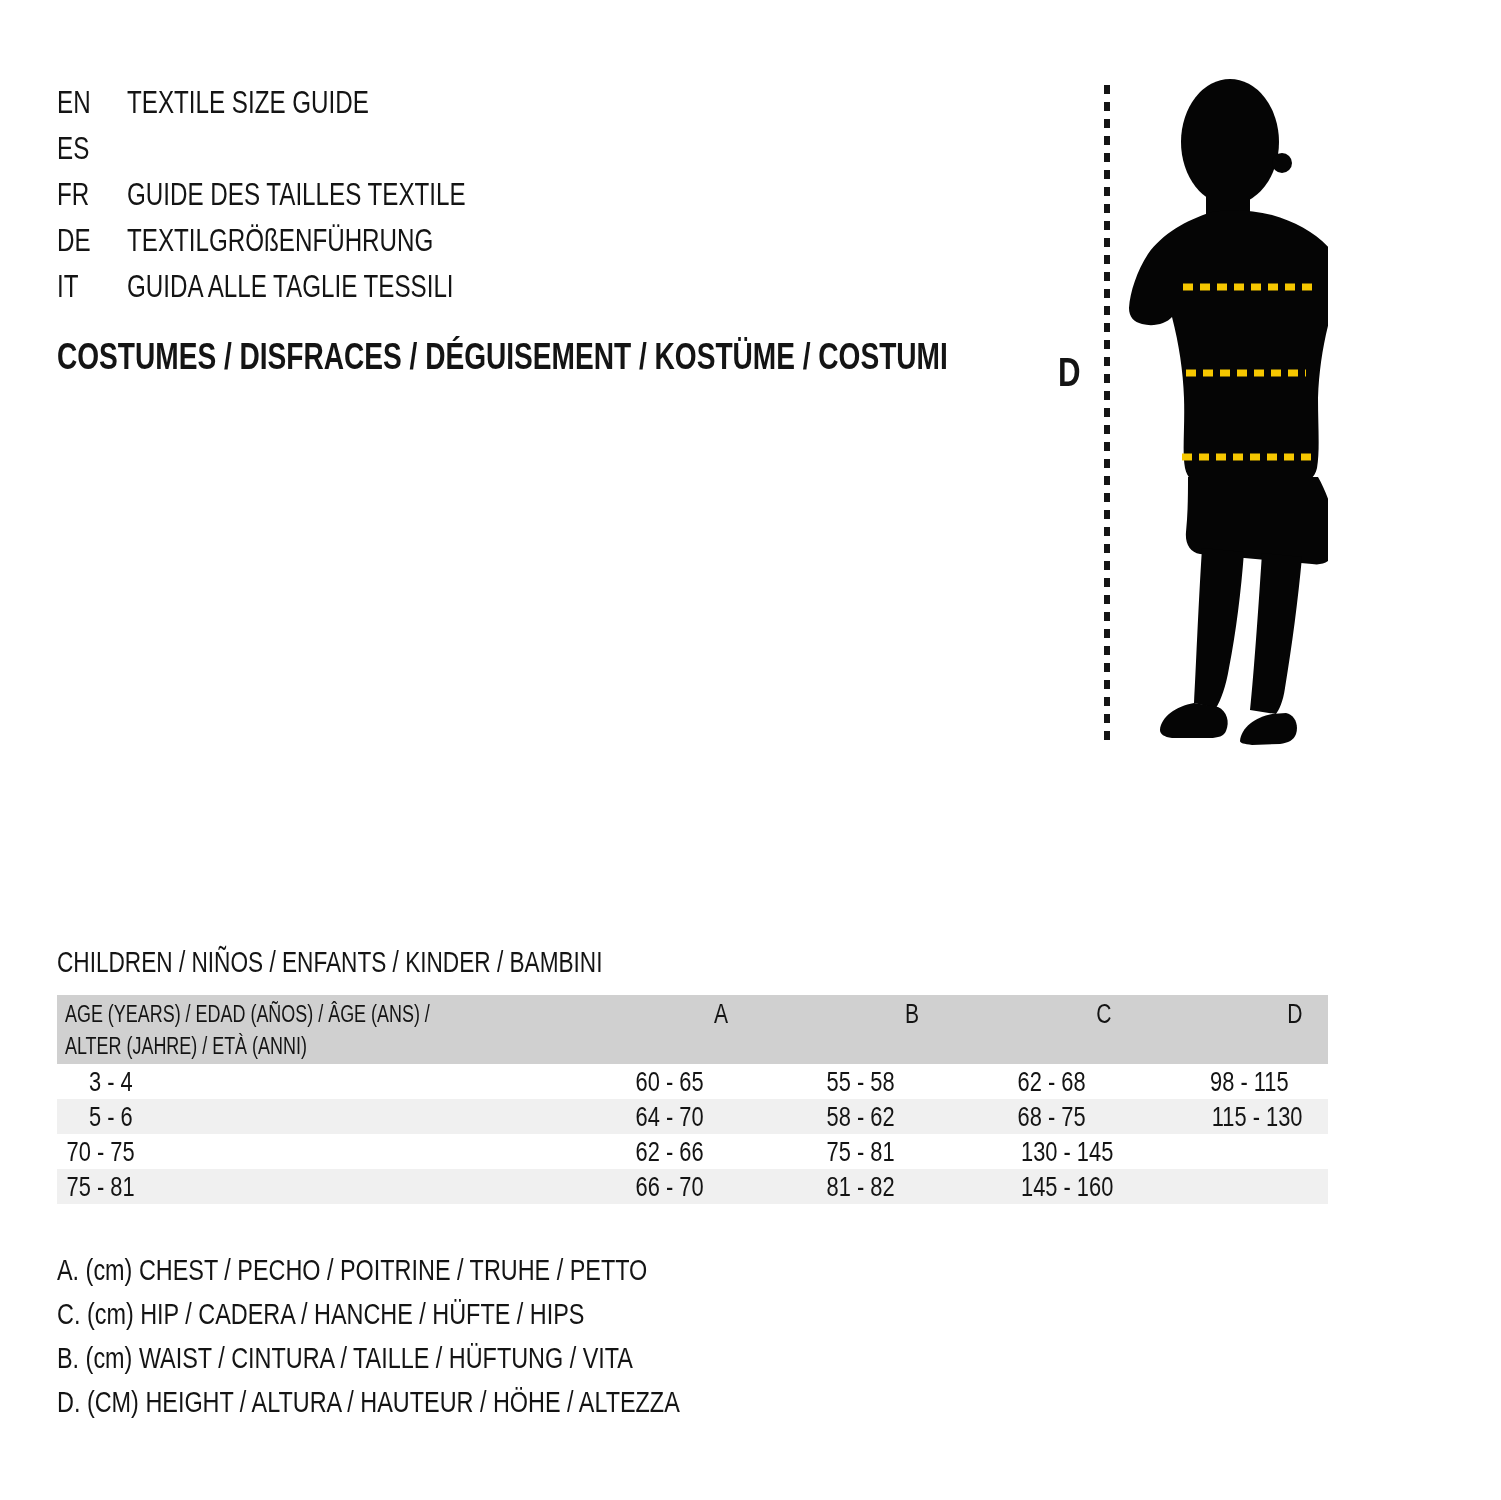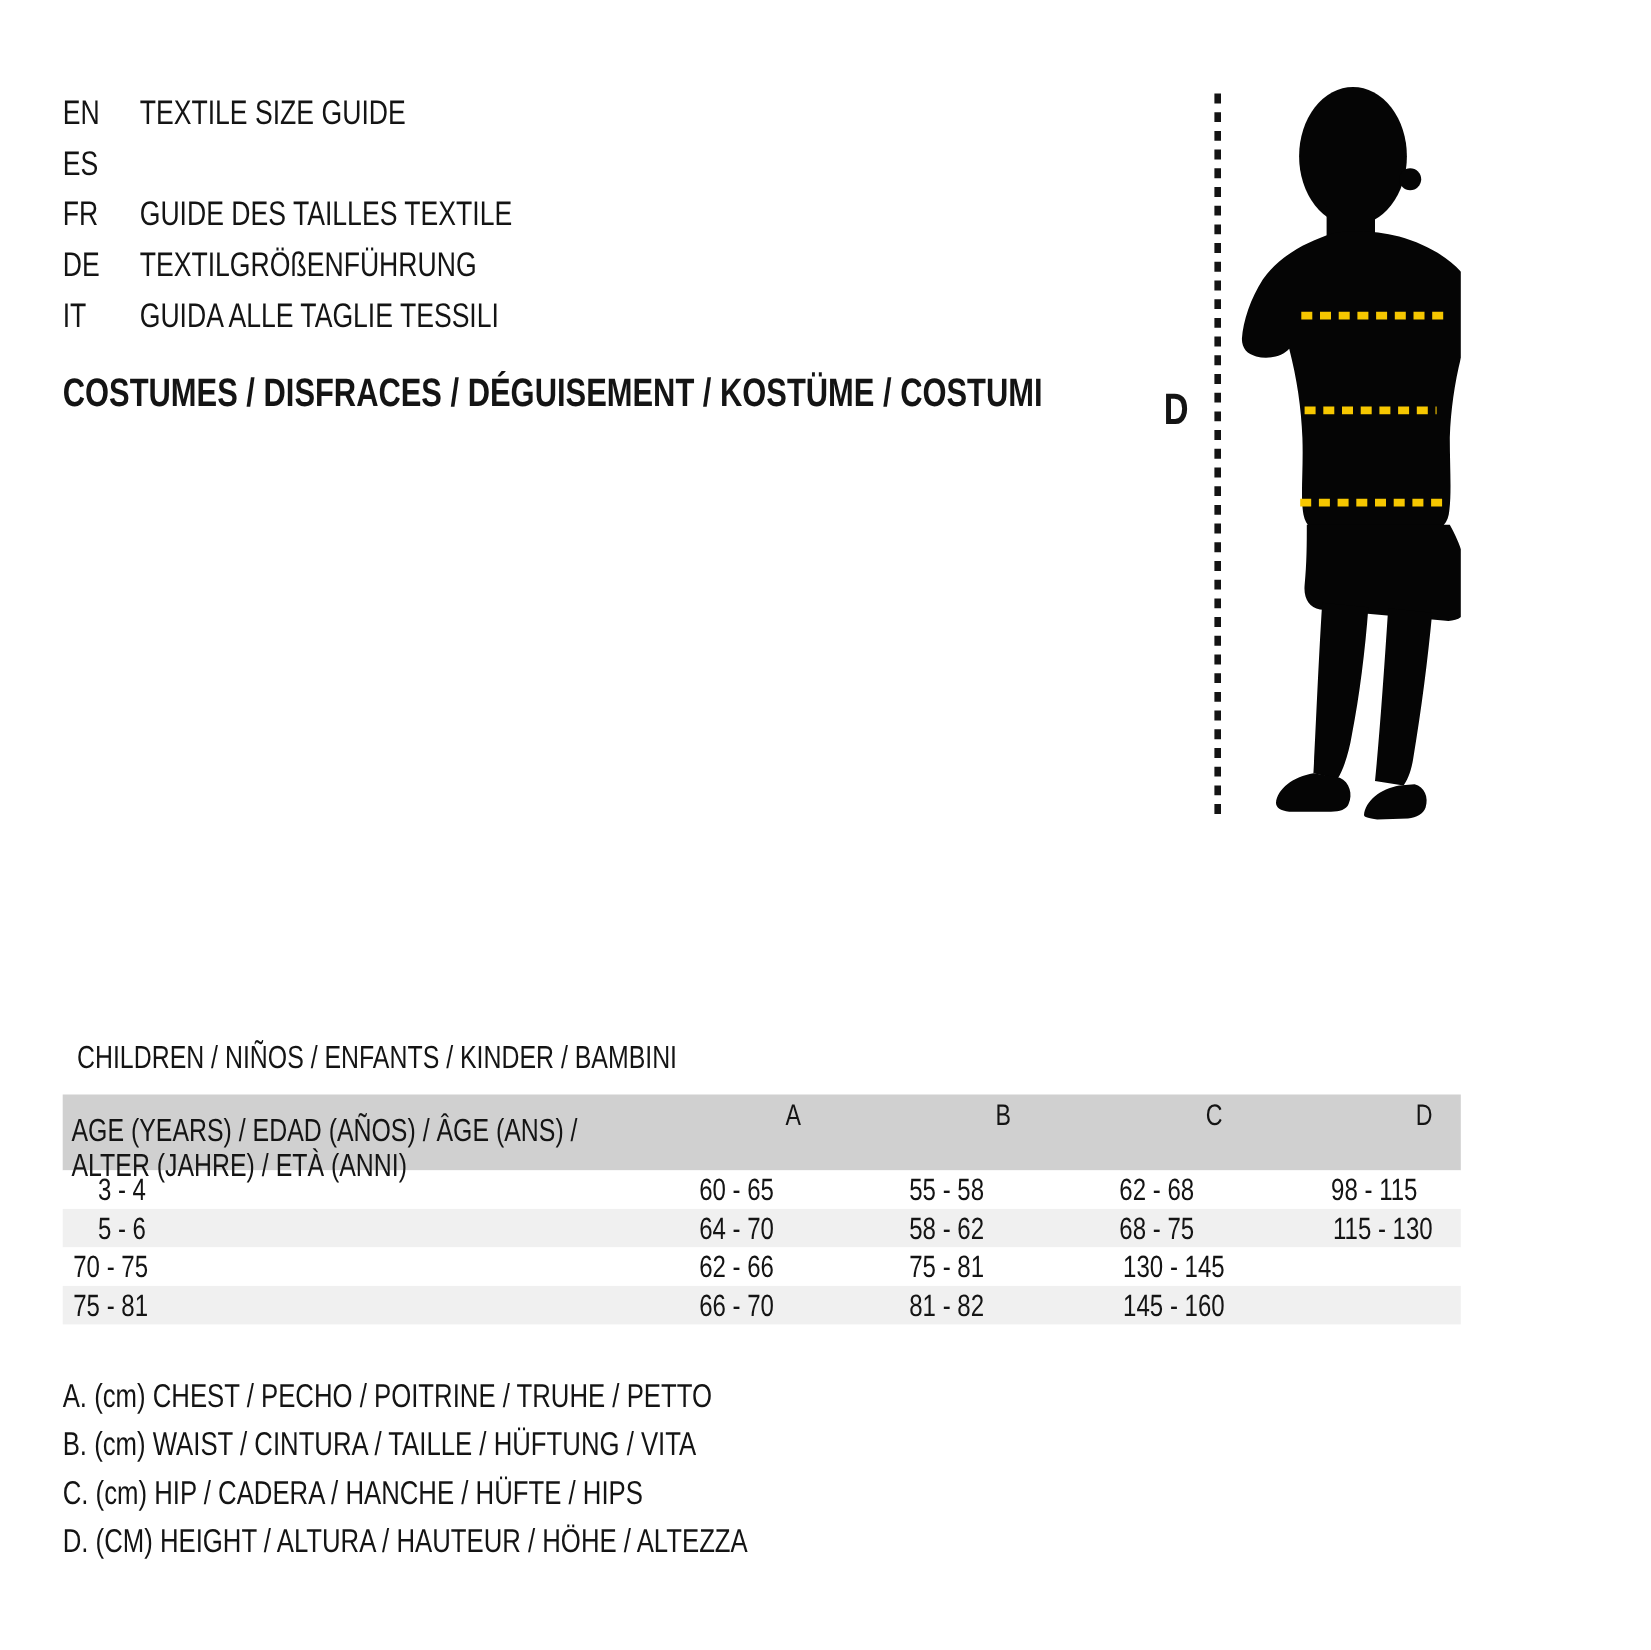--- a/index.html
+++ b/index.html
@@ -22,27 +22,27 @@
 
   
   .figure-svg{position:absolute;left:1040px;top:60px;width:460px;height:700px;}
   .measure-label{position:absolute;font-size:40px;font-weight:bold;line-height:40px;}
   .label-a{left:1394px;top:266px;}
   .label-b{left:1394px;top:352px;}
   .label-c{left:1394px;top:436px;}
   .label-d{left:1058px;top:352px;}
 
   
-  .children-heading{position:absolute;left:70px;top:944px;font-size:29px;line-height:36px;}
+  .children-heading{position:absolute;left:57px;top:944px;font-size:29px;line-height:36px;}
 
   
   .size-table{position:absolute;left:57px;top:995px;width:1380px;}
   .trow{display:grid;grid-template-columns:569px 191px 191px 191px 191px;padding-right:47px;box-sizing:border-box;}
   .thead{background:#d0d0d0;height:69px;}
-  .thead .hcell{font-size:29px;line-height:32px;padding-top:17px;}
+  .thead .hcell{font-size:23px;line-height:32px;padding-top:3px;}
   .age-hcell{padding-left:8px;}
   .col-letter{text-align:center;font-size:27px;line-height:32px;padding-top:3px;}
   .drow{height:35px;line-height:35px;font-size:28px;}
   .drow:nth-child(odd){background:#f0f0f0;}
   .drow:nth-child(even){background:#ffffff;}
   .age-cell{padding-left:8px;margin-left:24px;}
   .val-cell{text-align:left;}
 
   
   .legend-block{position:absolute;left:57px;top:1248px;}
@@ -192,18 +192,18 @@
     <div class="trow drow">
       <div class="val-cell"><span class="cx">75 - 81</span></div>
       <div class="val-cell"><span class="cx">66 - 70</span></div>
       <div class="val-cell"><span class="cx">81 - 82</span></div>
       <div class="val-cell"><span class="cx">145 - 160</span></div>
     </div>
   </div>
 
   <div class="legend-block">
     <div class="legend-line"><span class="lx">A. (cm) CHEST / PECHO / POITRINE / TRUHE / PETTO</span></div>
+    <div class="legend-line"><span class="lx">C. (cm) HIP / CADERA / HANCHE / HÜFTE / HIPS</span></div>
     <div class="legend-line"><span class="lx">B. (cm) WAIST / CINTURA / TAILLE / HÜFTUNG / VITA</span></div>
-    <div class="legend-line"><span class="lx">C. (cm) HIP / CADERA / HANCHE / HÜFTE / HIPS</span></div>
     <div class="legend-line"><span class="lx">D. (CM) HEIGHT / ALTURA / HAUTEUR / HÖHE / ALTEZZA</span></div>
   </div>
 
 </div>
 
 </body></html>

